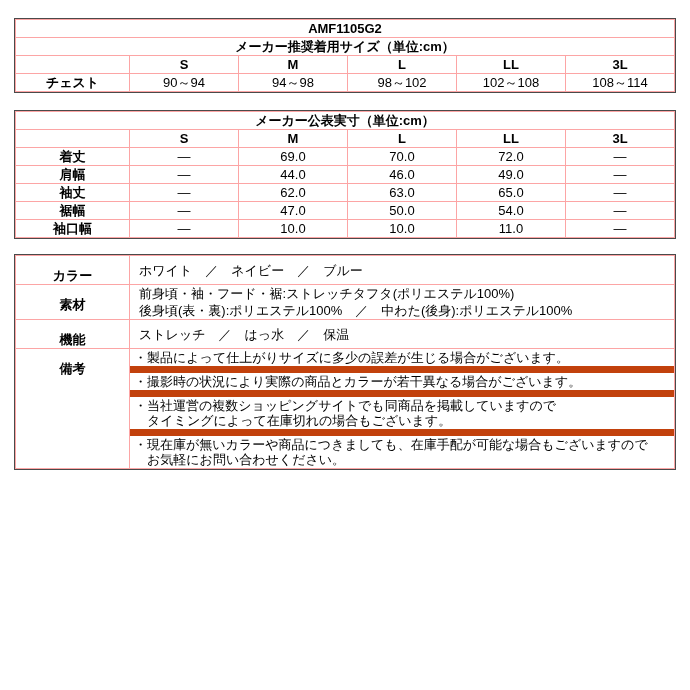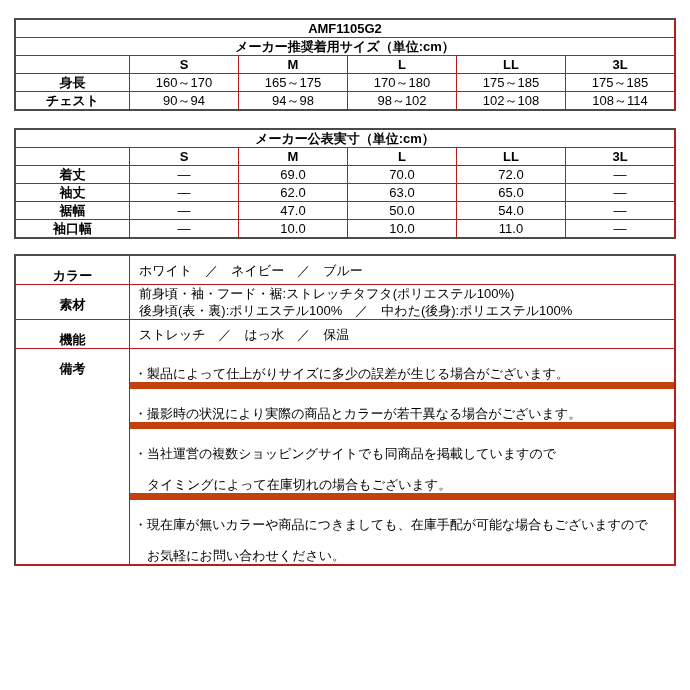--- a/index.html
+++ b/index.html
@@ -14,21 +14,21 @@
     -webkit-font-smoothing: antialiased;
   }
   .page {
     box-sizing: border-box;
     width: 690px;
     padding: 18px 14px 0 14px;
   }
   table.spec {
     border-collapse: separate;
     border-spacing: 1px;
-    background: #b91c1c;           
+    background: #fca5a5;           
     border: 1px solid #4a4a4a;     
     width: 662px;
     table-layout: fixed;
     font-size: 13px;
   }
   table.spec td {
     background: #ffffff;
     padding: 1px 2px;
     line-height: 15px;
     overflow: hidden;
@@ -70,21 +70,20 @@
   }
   .remark {
     padding: 1px 0;
   }
   .remark + .remark {
     border-top: 7px solid #c2410c;
   }
   .remark-line {
     padding: 0 2px 0 4px;
     line-height: 15px;
-    margin-top: 16px;
   }
   .remark-line + .remark-line {
     padding-left: 17px;
   }
 </style>
 </head>
 <body>
 
 <div class="page">
 
@@ -108,28 +107,20 @@
       <td class="hdr"></td>
       <td class="hdr">S</td>
       <td class="hdr">M</td>
       <td class="hdr">L</td>
       <td class="hdr">LL</td>
       <td class="hdr">3L</td>
     </tr>
     </tbody>
       <tbody id="t1-body">
         <tr>
-          <td class="lbl">身長</td>
-          <td class="val">160～170</td>
-          <td class="val">165～175</td>
-          <td class="val">170～180</td>
-          <td class="val">175～185</td>
-          <td class="val">175～185</td>
-        </tr>
-        <tr>
           <td class="lbl">チェスト</td>
           <td class="val">90～94</td>
           <td class="val">94～98</td>
           <td class="val">98～102</td>
           <td class="val">102～108</td>
           <td class="val">108～114</td>
         </tr>
       </tbody>
   </table>
 
@@ -160,20 +151,28 @@
       <tbody id="t2-body">
         <tr>
           <td class="lbl">着丈</td>
           <td class="val">―</td>
           <td class="val">69.0</td>
           <td class="val">70.0</td>
           <td class="val">72.0</td>
           <td class="val">―</td>
         </tr>
         <tr>
+          <td class="lbl">肩幅</td>
+          <td class="val">―</td>
+          <td class="val">44.0</td>
+          <td class="val">46.0</td>
+          <td class="val">49.0</td>
+          <td class="val">―</td>
+        </tr>
+        <tr>
           <td class="lbl">袖丈</td>
           <td class="val">―</td>
           <td class="val">62.0</td>
           <td class="val">63.0</td>
           <td class="val">65.0</td>
           <td class="val">―</td>
         </tr>
         <tr>
           <td class="lbl">裾幅</td>
           <td class="val">―</td>

